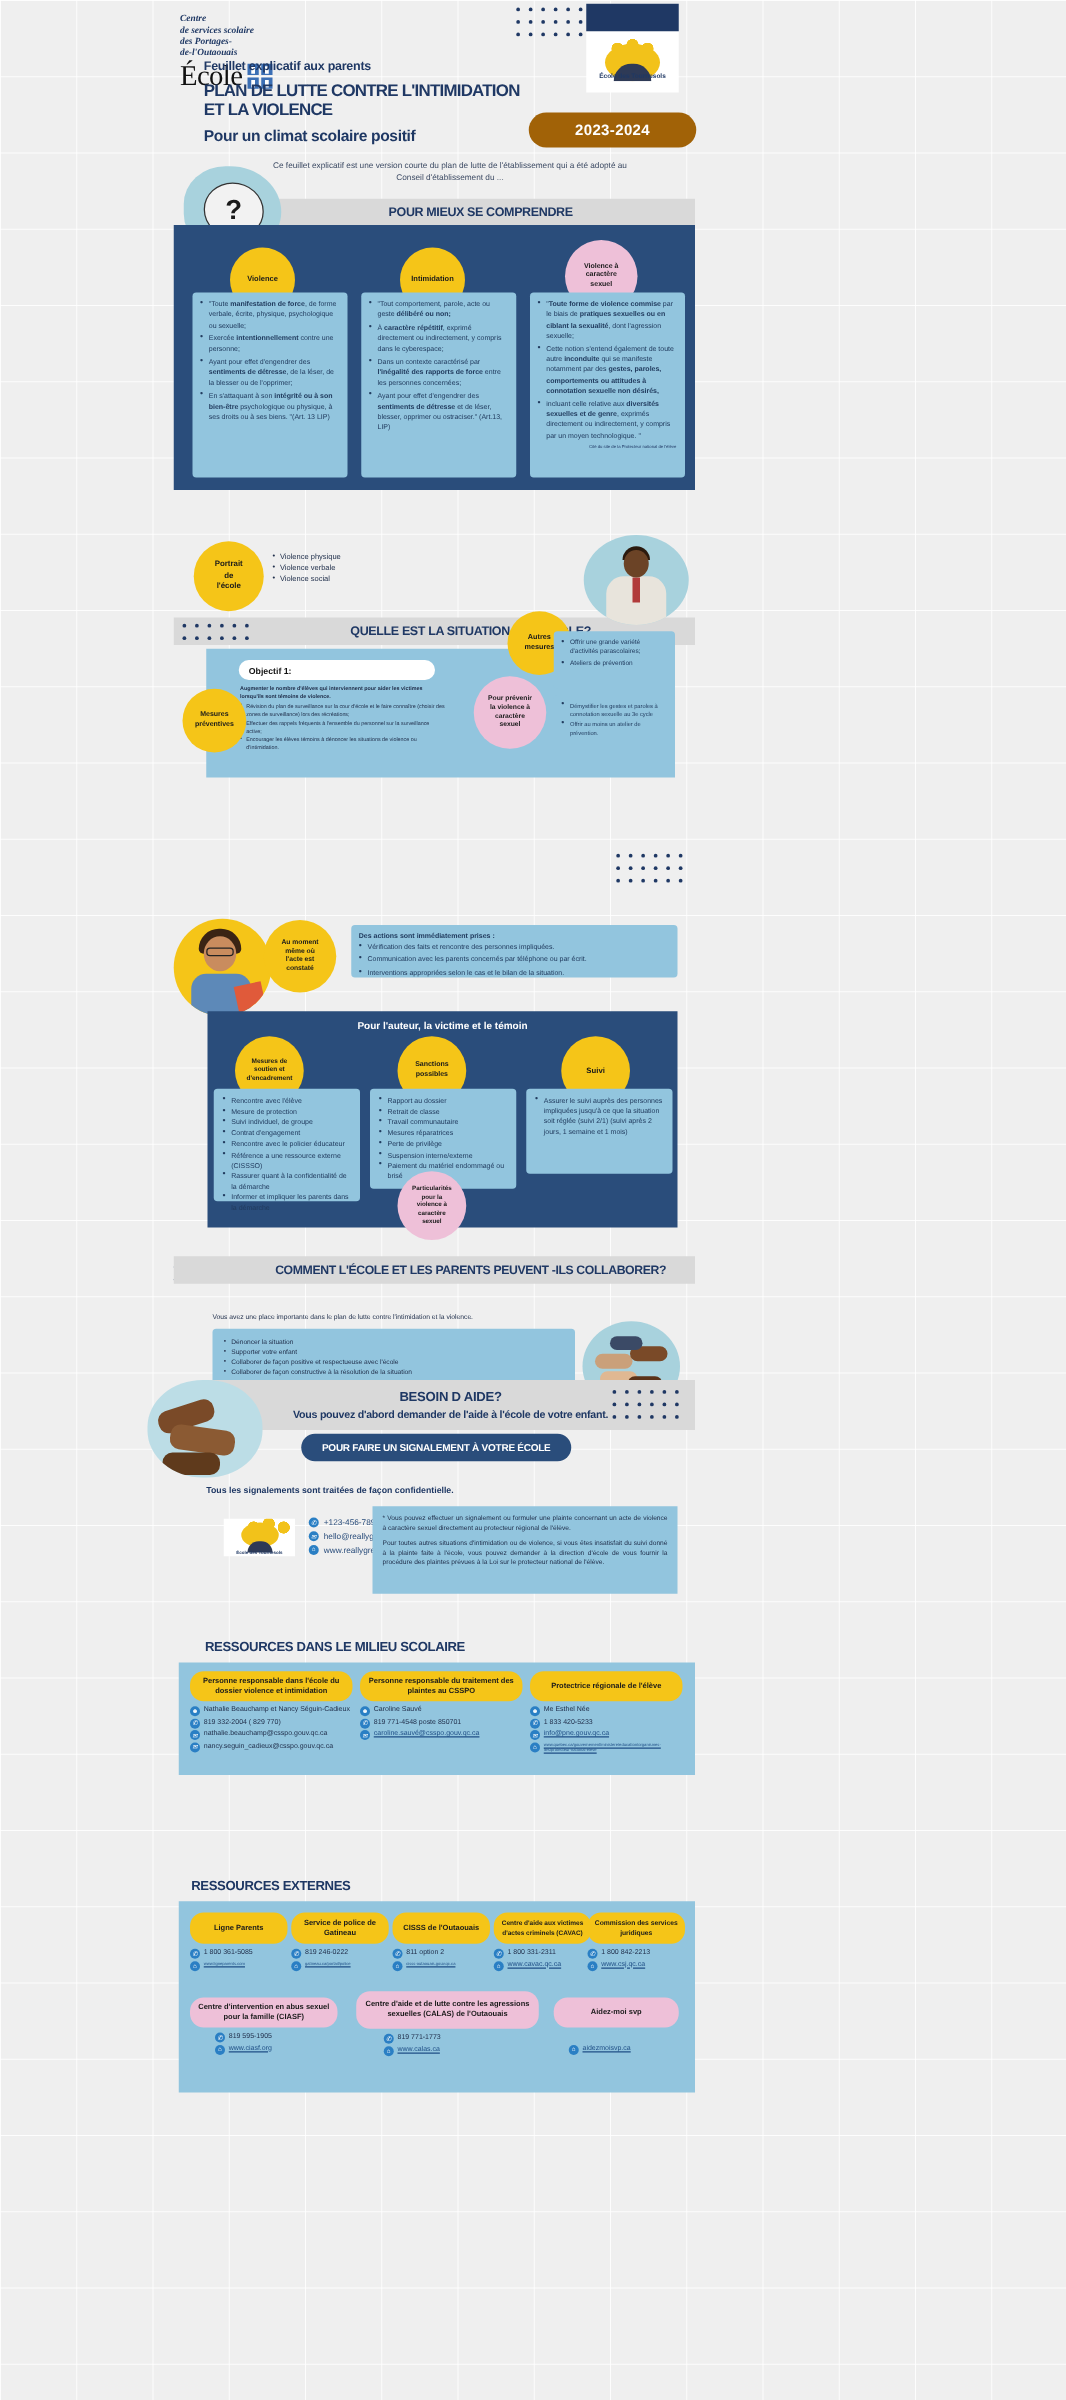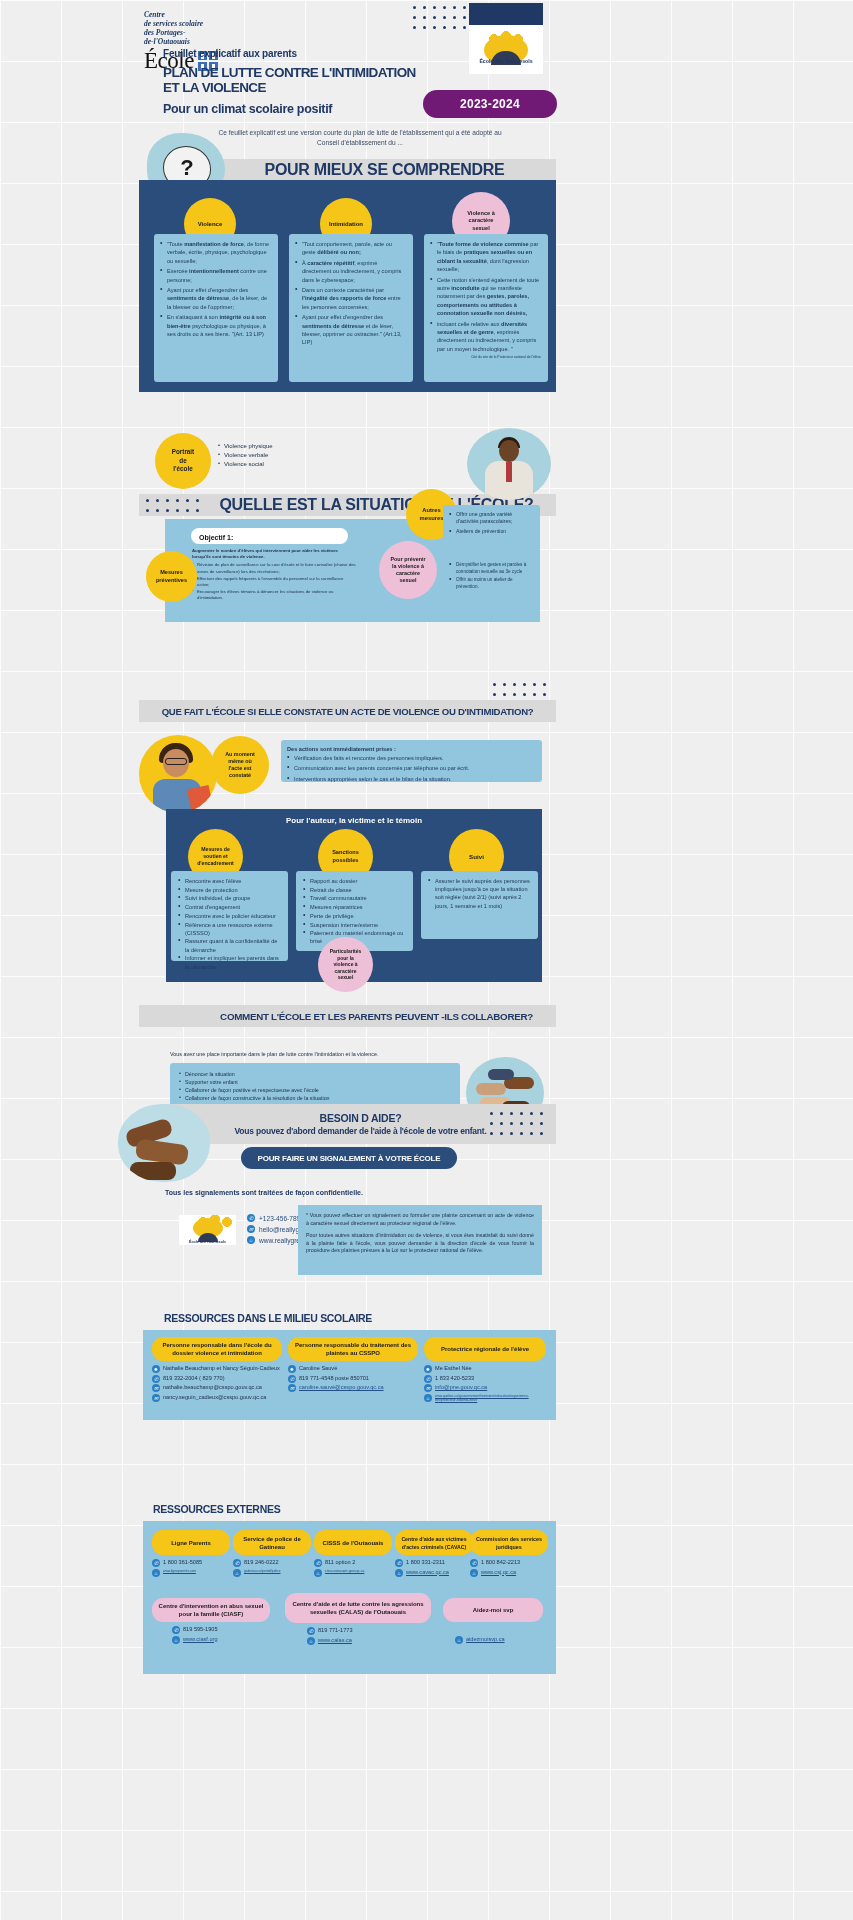--- a/index.html
+++ b/index.html
@@ -70,38 +70,38 @@
   .sf .center {
     position: absolute; left: 50%; top: 26px; transform: translateX(-50%);
     width: 30px; height: 14px; border-radius: 15px 15px 0 0; background: #2e3a56;
   }
   .sf .name {
     position: absolute; bottom: 1px; width: 100%; text-align: center;
     font-size: 5.2px; font-weight: bold; color: #1f3864;
   }
   .year-pill {
     position: absolute; left: 423px; top: 90px; width: 134px; height: 28px;
-    background: #701a75; color: #fff; border-radius: 14px;
+    background: #a16207; color: #fff; border-radius: 14px;
     display: flex; align-items: center; justify-content: center;
     font-size: 12px; font-weight: bold; letter-spacing: .3px;
   }
   .dots-hdr { position: absolute; left: 413px; top: 6px; }
   .dots-hdr i { background: #1f3864; }
 
   .intro {
     position: absolute; left: 210px; top: 128px; width: 300px;
     font-size: 6.6px; line-height: 9.5px; color: #3c4a63; text-align: center;
   }
 
   
   .secbar {
     position: absolute; background: #d9d9d9; height: 22px;
     display: flex; align-items: center; justify-content: center;
   }
-  .secbar span { font-size: 16px; font-weight: bold; letter-spacing: -.3px; color: #1f3864; }
+  .secbar span { font-size: 10px; font-weight: bold; letter-spacing: -.3px; color: #1f3864; }
   .secbar.left span { margin-left: 58px; }
 
   
   .comp-panel {
     position: absolute; left: 139px; top: 180px; width: 417px; height: 212px;
     background: #2a4d7b;
   }
   .bub {
     position: absolute; border-radius: 50%;
     display: flex; align-items: center; justify-content: center;
@@ -438,23 +438,20 @@
       <i></i>
       <i></i>
       <i></i>
       <i></i>
       <i></i>
       <i></i>
       <i></i>
       <i></i>
       <i></i>
       <i></i>
-  </div>
-  <div class="secbar" style="left:139px; top:700px; width:417px;">
-    <span style="font-size:9.6px;">QUE FAIT L'ÉCOLE SI ELLE CONSTATE UN ACTE DE VIOLENCE OU D'INTIMIDATION?</span>
   </div>
 
   <div class="student">
     <div class="body"></div>
       <div class="books"></div>
       <div class="hair"></div>
       <div class="head"></div>
       <div class="glasses"></div>
   </div>
   <div class="bub yellow" style="left:211px; top:736px; width:58px; height:58px; font-size:5.4px; line-height:7.2px;">Au moment<br>même où<br>l'acte est<br>constaté</div>

